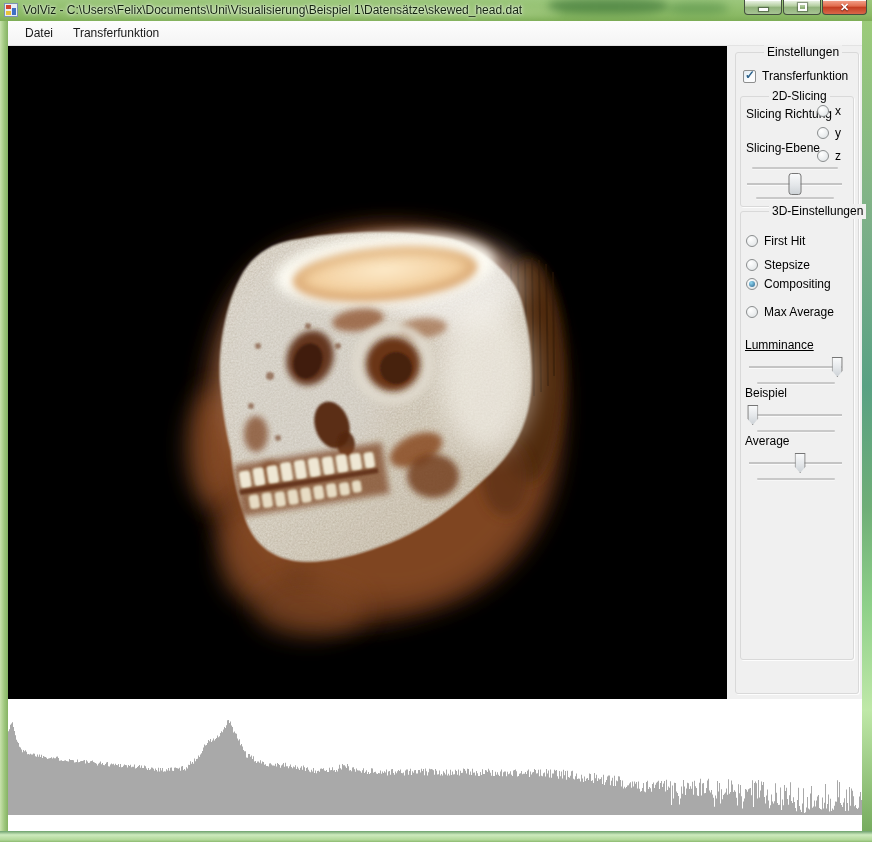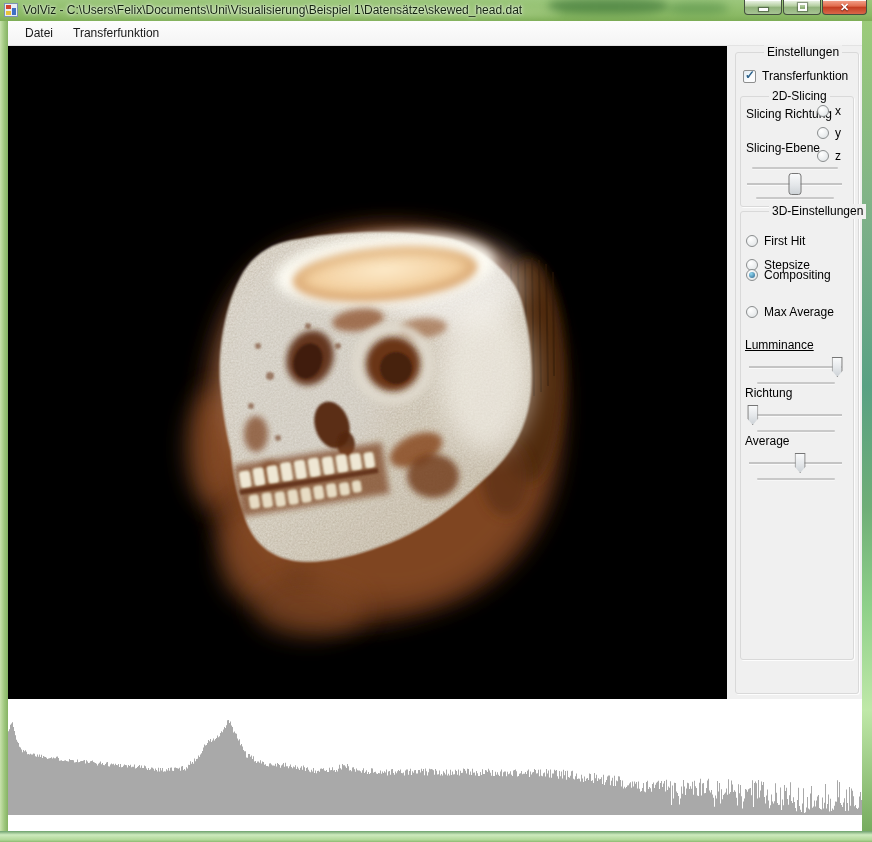--- a/index.html
+++ b/index.html
@@ -276,37 +276,37 @@
           <span class="group-label">3D-Einstellungen</span>
 
           <div class="radio-row" style="left:5px;top:22px;">
             <span class="radio"></span>
             <span class="radio-label">First Hit</span>
           </div>
           <div class="radio-row" style="left:5px;top:46px;">
             <span class="radio"></span>
             <span class="radio-label">Stepsize</span>
           </div>
-          <div class="radio-row" style="left:5px;top:56px;">
+          <div class="radio-row" style="left:5px;top:65px;">
             <span class="radio on"></span>
             <span class="radio-label">Compositing</span>
           </div>
           <div class="radio-row" style="left:5px;top:93px;">
             <span class="radio"></span>
             <span class="radio-label">Max Average</span>
           </div>
 
           <span class="plabel" style="left:4px;top:126px;text-decoration:underline;">Lumminance</span>
           <div class="slider" style="left:8px;width:93px;top:144px;">
             <div class="s-track"></div>
             <div class="s-thumb" style="left: 95%;"></div>
           </div>
           <div class="hline" style="left:16px;width:78px;top:170px;"></div>
 
-          <span class="plabel" style="left:4px;top:174px;">Richtung</span>
+          <span class="plabel" style="left:4px;top:174px;">Beispiel</span>
           <div class="slider" style="left:8px;width:93px;top:192px;">
             <div class="s-track"></div>
             <div class="s-thumb" style="left: 4%;"></div>
           </div>
           <div class="hline" style="left:16px;width:78px;top:218px;"></div>
 
           <span class="plabel" style="left:4px;top:222px;">Average</span>
           <div class="slider" style="left:8px;width:93px;top:240px;">
             <div class="s-track"></div>
             <div class="s-thumb" style="left: 55%;"></div>

